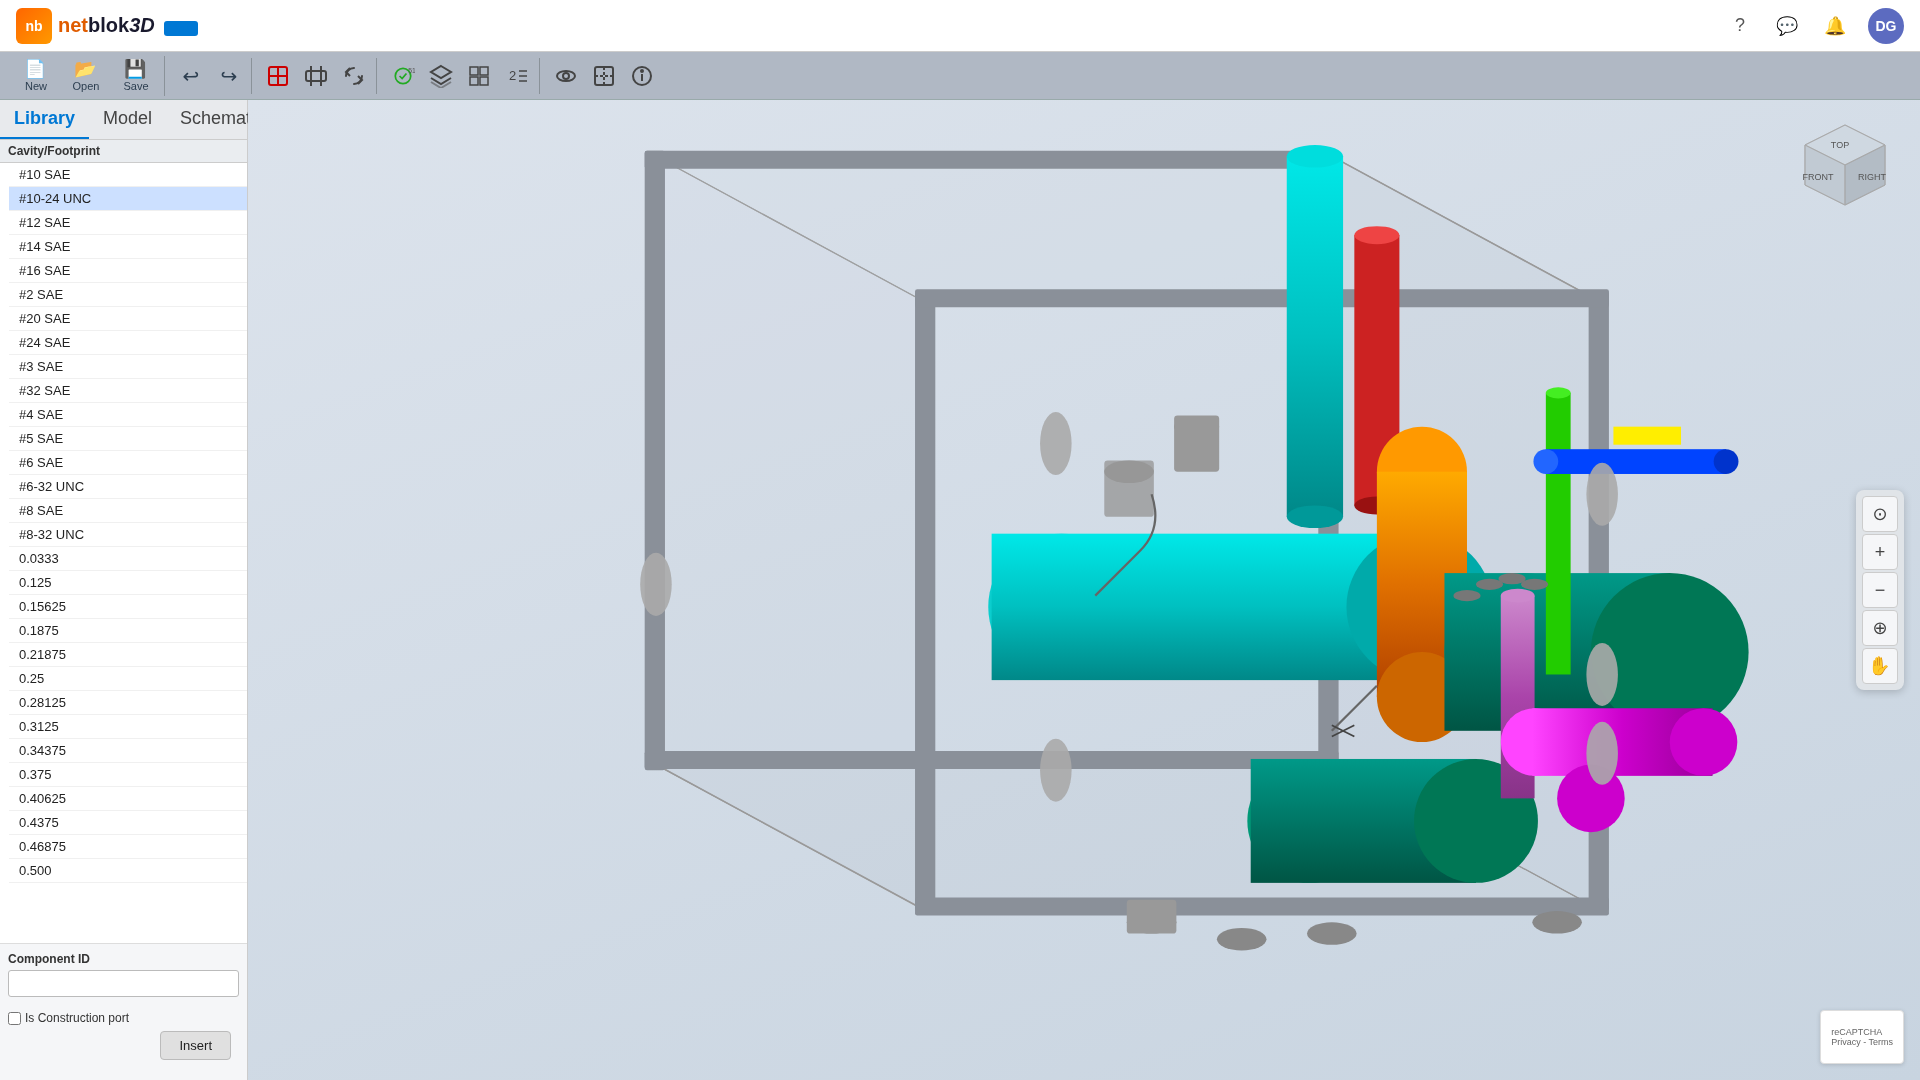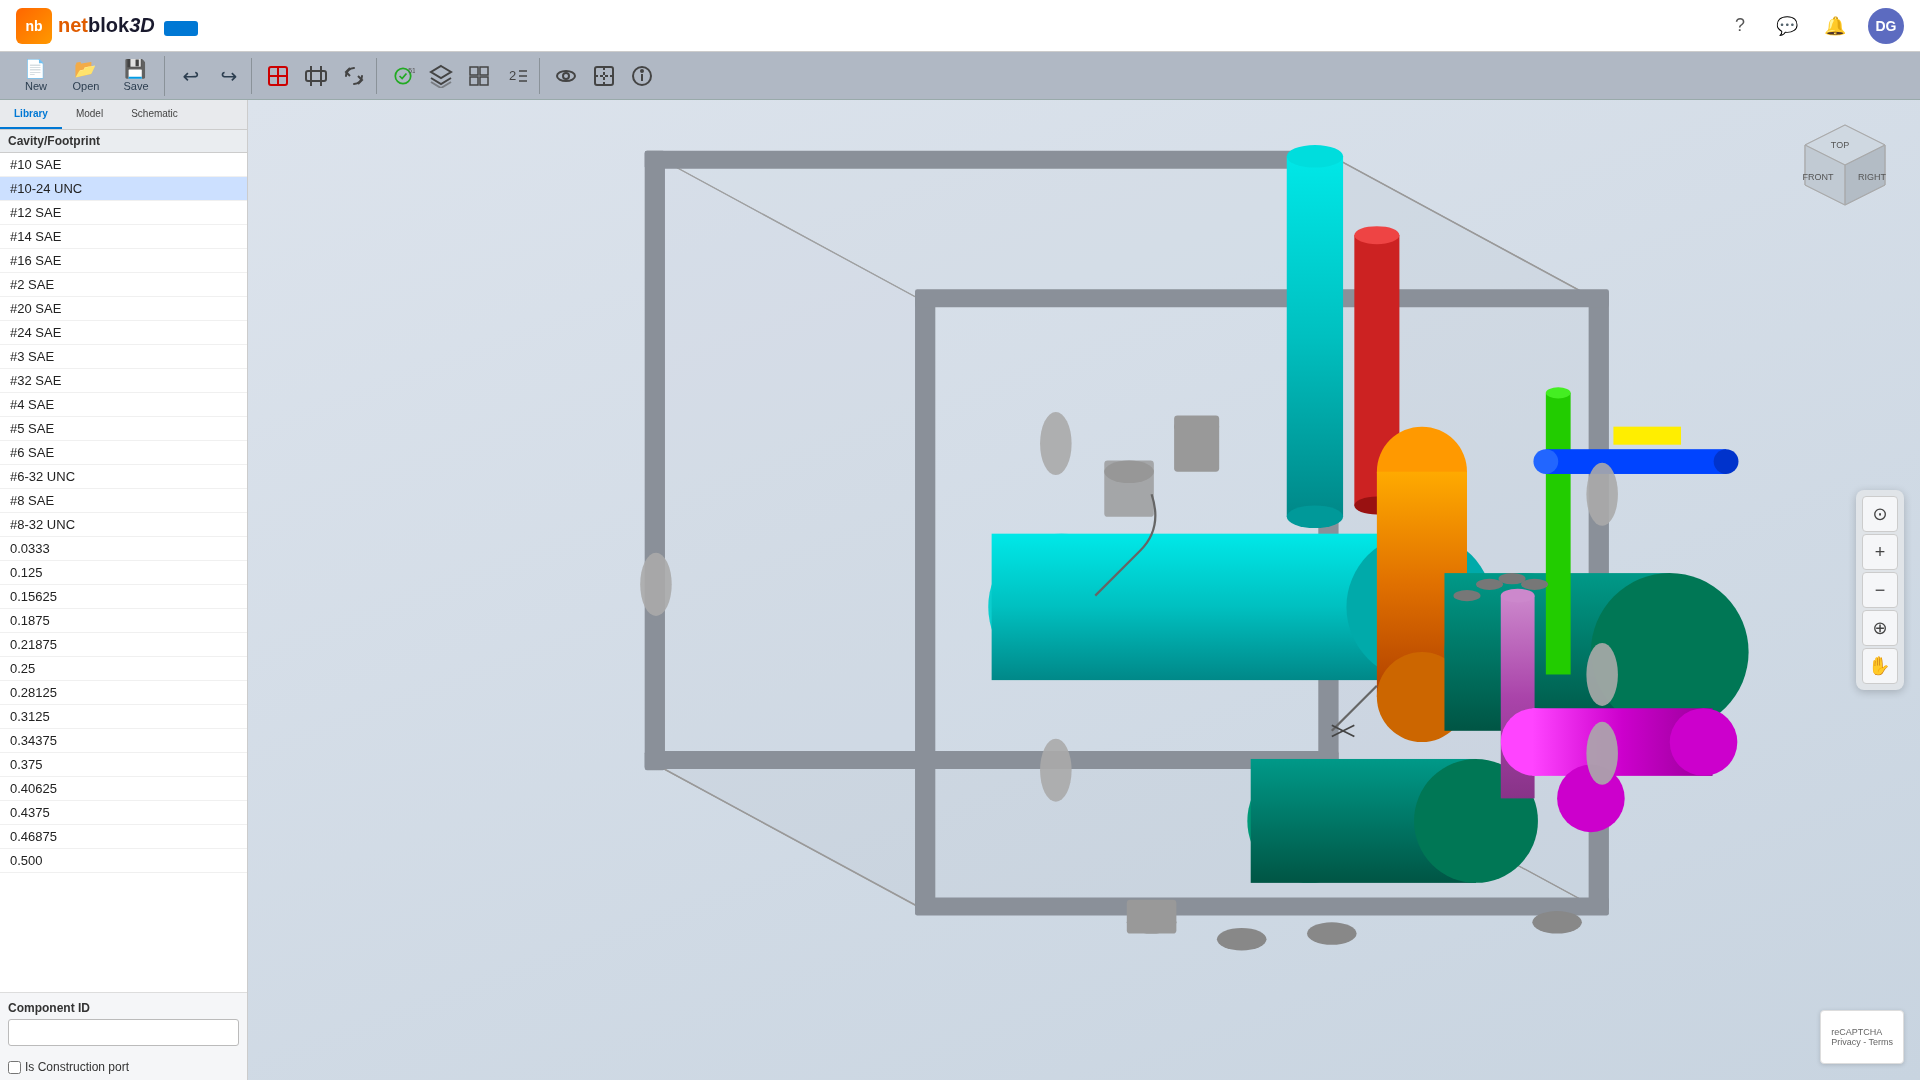--- a/index.html
+++ b/index.html
@@ -64,42 +64,42 @@
 
     
     #sidebar {
       width: 248px; background: #f5f6f8; border-right: 1px solid #ccc;
       display: flex; flex-direction: column;
     }
     #sidebar-tabs {
       display: flex; border-bottom: 1px solid #ccc; background: #e8eaed;
     }
     .sidebar-tab {
-      padding: 8px 14px; cursor: pointer; font-size: 10px; color: #444;
+      padding: 8px 14px; cursor: pointer; font-size: 18px; color: #444;
       border-bottom: 2px solid transparent;
       text-align: right;
     }
     .sidebar-tab.active { color: #0078d4; border-bottom: 2px solid #0078d4; font-weight: bold; }
     #lib-dropdown-wrap { padding: 8px; }
     #lib-dropdown {
       width: 100%; padding: 6px 8px; border: 1px solid #bbb; border-radius: 4px;
       background: white; font-size: 13px; cursor: pointer;
       appearance: none; -webkit-appearance: none;
     }
     .dropdown-wrap { position: relative; }
     .dropdown-wrap::after {
       content: '▾'; position: absolute; right: 14px; top: 50%; transform: translateY(-50%);
       pointer-events: none; color: #555;
     }
     #cavity-label {
       padding: 4px 8px; font-size: 12px; font-weight: bold; color: #333;
       background: #eaedf0; border-bottom: 1px solid #ccc;
     }
     #lib-list {
-      flex: 1; overflow-y: auto; background: white; border-bottom: 1px solid #ddd;
+      flex: 1; overflow-y: auto; background: white; border-bottom: 1px solid #ddd; padding-left: 9px;
     }
     .lib-item {
       padding: 4px 10px; font-size: 13px; color: #222; cursor: pointer;
       border-bottom: 1px solid #f0f0f0;
     }
     .lib-item.selected { background: #cce0ff; }
     #comp-id-section { padding: 8px; }
     #comp-id-label { font-size: 12px; font-weight: bold; color: #333; margin-bottom: 4px; }
     #comp-id-input {
       width: 100%; padding: 5px 8px; border: 1px solid #bbb; border-radius: 3px; font-size: 13px;
@@ -323,20 +323,23 @@
       </div>
 
     <div id="comp-id-section">
       <div id="comp-id-label">Component ID</div>
       <input type="text" id="comp-id-input" style="">
     </div>
     <div id="construction-row">
       <input type="checkbox" id="construction-check" style="">
       <label id="construction-label" for="construction-check">Is Construction port</label>
     </div>
+    <div style="text-align:right; padding: 0 8px 10px;">
+      <button id="insert-btn">Insert</button>
+    </div>
   </div>
 
   <div id="viewport">
 
     <div id="orientation-cube">
       <svg class="cube-svg" viewBox="0 0 90 90">
 
         <polygon points="45,5 85,25 85,65 45,85 5,65 5,25" fill="rgba(255,255,255,0.3)" stroke="#aaa" stroke-width="1"></polygon>
 
         <polygon points="45,5 85,25 45,45 5,25" fill="rgba(200,210,220,0.7)" stroke="#aaa" stroke-width="1"></polygon>

